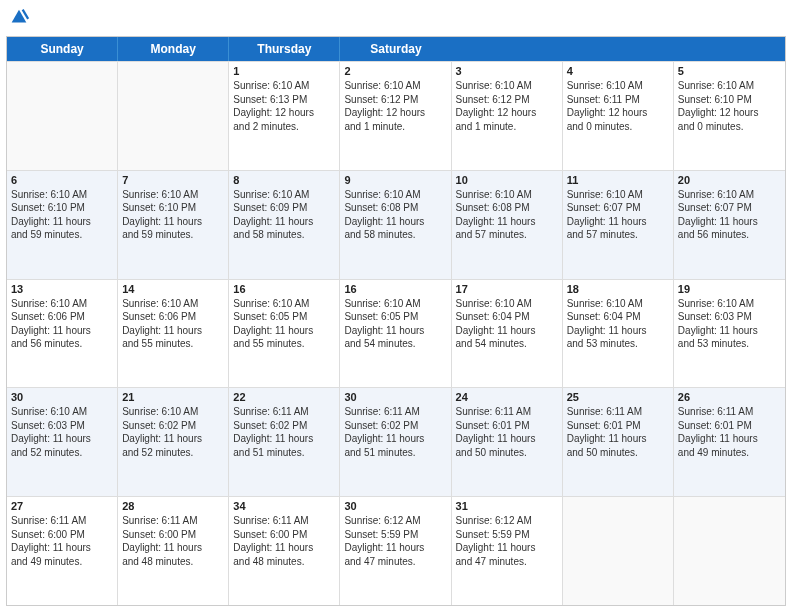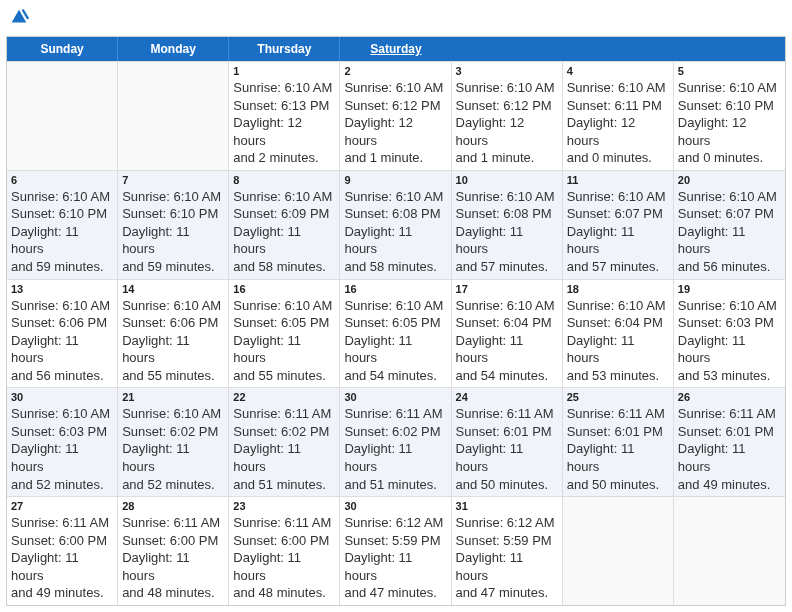--- a/index.html
+++ b/index.html
@@ -65,21 +65,21 @@
       background: #1a6fc4;
     }
     .cal-header-cell {
       padding: 5px 4px;
       color: white;
       font-size: 12px;
       font-weight: bold;
       text-align: center;
       border-right: 1px solid #3a8fd4;
     }
-    .cal-header-cell:last-child { border-right: none; text-decoration: underline; }
+    .cal-header-cell:last-child { border-right: none; }
     .cal-body {
       flex: 1;
       display: flex;
       flex-direction: column;
     }
     .cal-row {
       display: grid;
       grid-template-columns: repeat(7, 1fr);
       flex: 1;
       border-top: 1px solid #ddd;
@@ -96,21 +96,21 @@
     .cal-cell:last-child { border-right: none; }
     .cal-cell.empty { background: #f9f9f9; }
     .cal-cell.alt-row { background: #f0f4fa; }
     .day-number {
       font-size: 11px;
       font-weight: bold;
       margin-bottom: 2px;
       color: #222;
     }
     .cell-text {
-      font-size: 13px;
+      font-size: 10px;
       line-height: 1.35;
       color: #333;
     }
   </style>
 </head>
 <body>
 
 <div class="page">
   <div class="header">
     <div class="logo">
@@ -340,21 +340,21 @@
 and 49 minutes.</div>
           </div>
           <div class="cal-cell">
             <div class="day-number">28</div>
             <div class="cell-text" style="white-space: pre-line;">Sunrise: 6:11 AM
 Sunset: 6:00 PM
 Daylight: 11 hours
 and 48 minutes.</div>
           </div>
           <div class="cal-cell">
-            <div class="day-number">23</div>
+            <div class="day-number">34</div>
             <div class="cell-text" style="white-space: pre-line;">Sunrise: 6:11 AM
 Sunset: 6:00 PM
 Daylight: 11 hours
 and 48 minutes.</div>
           </div>
           <div class="cal-cell">
             <div class="day-number">30</div>
             <div class="cell-text" style="white-space: pre-line;">Sunrise: 6:12 AM
 Sunset: 5:59 PM
 Daylight: 11 hours

